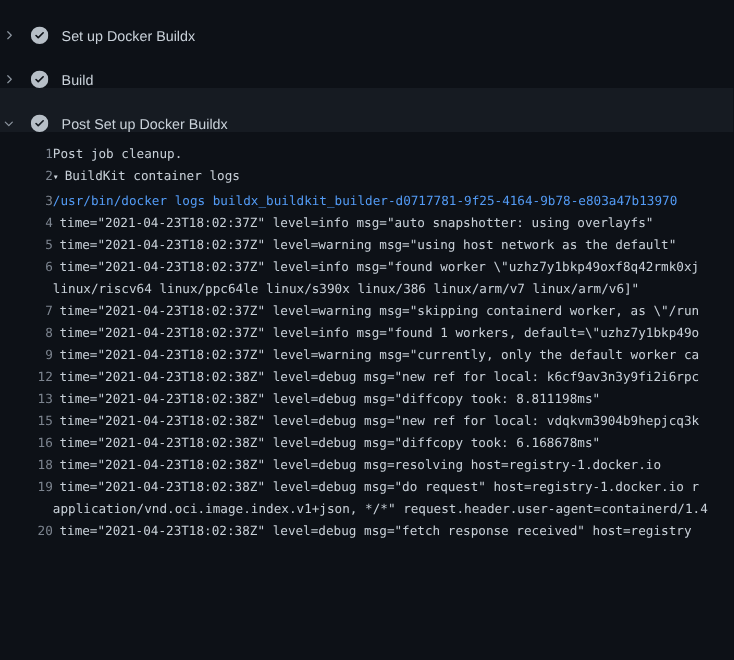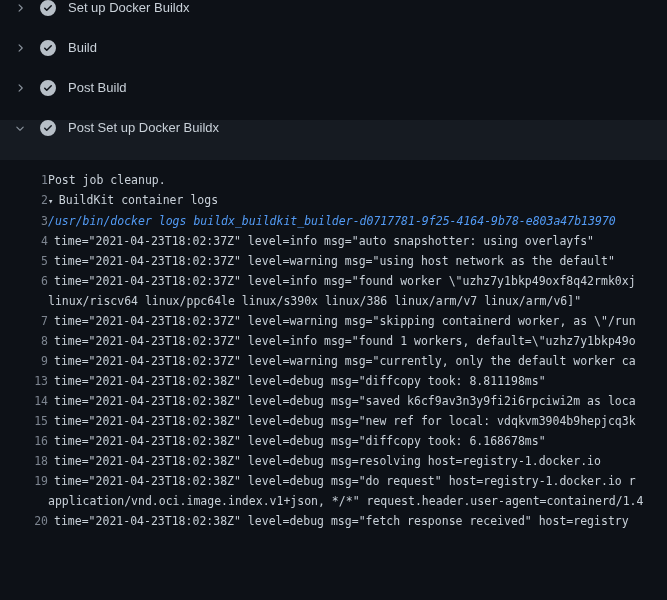--- a/index.html
+++ b/index.html
@@ -7,22 +7,22 @@
   .viewer {
     width: 667px;
     height: 600px;
     background: var(--page_bg, #0d1117);
     overflow: hidden;
     font-family: "Liberation Sans", sans-serif;
   }
   .step {
     height: 40px;
     display: flex;
-    align-items: flex-start;
-    padding-left: 12px;
+    align-items: flex-end;
+    padding-left: 0;
     cursor: pointer;
     color: var(--header_text, #c9d1d9);
     font-size: 13px;
   }
   .step.expanded { background: var(--expanded_header_bg, #161b22); }
   .chev { width: 16px; height: 16px; display: flex; align-items: center; justify-content: center; margin-right: 12px; flex: none; }
   .chev svg { width: 12px; height: 12px; fill: var(--chevron_color, #8b949e); }
   .chev.down svg { transform: rotate(90deg); }
   .check { width: 16px; height: 16px; display: flex; align-items: center; justify-content: center; margin-right: 12px; flex: none; }
   .check svg { width: 16px; height: 16px; fill: var(--check_icon_color, #b7bfc7); }
@@ -37,21 +37,21 @@
   .num {
     width: 48px;
     flex: none;
     text-align: right;
     color: var(--line_number, #7d8590);
     cursor: pointer;
     user-select: none;
   }
   .txt { flex: 1; min-width: 0; overflow: hidden; }
   .row.detail .txt { padding-left: 6px; }
-  .row.command .txt { color: var(--command_color, #539bf5); font-style: italic; }
+  .row.command .txt { color: var(--command_color, #539bf5); }
   .arrow { display: none; font-size: 9px; cursor: pointer; color: var(--log_text, #c9d1d9); }
 </style>
 </head>
 <body>
 
 <div class="viewer">
 
   <div class="step">
     <span class="chev">
       <svg viewBox="0 0 16 16">
@@ -73,33 +73,20 @@
         </svg>
     </span>
     <span class="check">
       <svg viewBox="0 0 16 16">
           <path fill-rule="evenodd" d="M8 16A8 8 0 108 0a8 8 0 000 16zm3.78-9.72a.75.75 0 00-1.06-1.06L6.75 9.19 5.28 7.72a.75.75 0 00-1.06 1.06l2 2a.75.75 0 001.06 0l4.5-4.5z"></path>
         </svg>
     </span>
     <span class="step-label">Build</span>
   </div>
 
-  <div class="step">
-    <span class="chev">
-      <svg viewBox="0 0 16 16">
-          <path d="M6.22 3.22a.75.75 0 011.06 0l4.25 4.25a.75.75 0 010 1.06l-4.25 4.25a.75.75 0 01-1.06-1.06L9.94 8 6.22 4.28a.75.75 0 010-1.06z"></path>
-        </svg>
-    </span>
-    <span class="check">
-      <svg viewBox="0 0 16 16">
-          <path fill-rule="evenodd" d="M8 16A8 8 0 108 0a8 8 0 000 16zm3.78-9.72a.75.75 0 00-1.06-1.06L6.75 9.19 5.28 7.72a.75.75 0 00-1.06 1.06l2 2a.75.75 0 001.06 0l4.5-4.5z"></path>
-        </svg>
-    </span>
-    <span class="step-label">Post Build</span>
-  </div>
 
   <div class="step expanded">
     <span class="chev down">
       <svg viewBox="0 0 16 16">
           <path d="M6.22 3.22a.75.75 0 011.06 0l4.25 4.25a.75.75 0 010 1.06l-4.25 4.25a.75.75 0 01-1.06-1.06L9.94 8 6.22 4.28a.75.75 0 010-1.06z"></path>
         </svg>
     </span>
     <span class="check">
       <svg viewBox="0 0 16 16">
           <path fill-rule="evenodd" d="M8 16A8 8 0 108 0a8 8 0 000 16zm3.78-9.72a.75.75 0 00-1.06-1.06L6.75 9.19 5.28 7.72a.75.75 0 00-1.06 1.06l2 2a.75.75 0 001.06 0l4.5-4.5z"></path>
@@ -155,30 +142,30 @@
     <span class="txt"><span>time="2021-04-23T18:02:37Z" level=info msg="found 1 workers, default=\"uzhz7y1bkp49o</span></span>
   </div>
 
   <div class="row detail">
     <span class="num">9</span>
     <span class="txt"><span>time="2021-04-23T18:02:37Z" level=warning msg="currently, only the default worker ca</span></span>
   </div>
 
 
 
+  <div class="row detail">
+    <span class="num">12</span>
+    <span class="txt"><span>time="2021-04-23T18:02:38Z" level=debug msg="new ref for local: k6cf9av3n3y9fi2i6rpc</span></span>
+  </div>
 
   <div class="row detail">
     <span class="num">13</span>
     <span class="txt"><span>time="2021-04-23T18:02:38Z" level=debug msg="diffcopy took: 8.811198ms"</span></span>
   </div>
 
-  <div class="row detail">
-    <span class="num">14</span>
-    <span class="txt"><span>time="2021-04-23T18:02:38Z" level=debug msg="saved k6cf9av3n3y9fi2i6rpciwi2m as loca</span></span>
-  </div>
 
   <div class="row detail">
     <span class="num">15</span>
     <span class="txt"><span>time="2021-04-23T18:02:38Z" level=debug msg="new ref for local: vdqkvm3904b9hepjcq3k</span></span>
   </div>
 
   <div class="row detail">
     <span class="num">16</span>
     <span class="txt"><span>time="2021-04-23T18:02:38Z" level=debug msg="diffcopy took: 6.168678ms"</span></span>
   </div>

